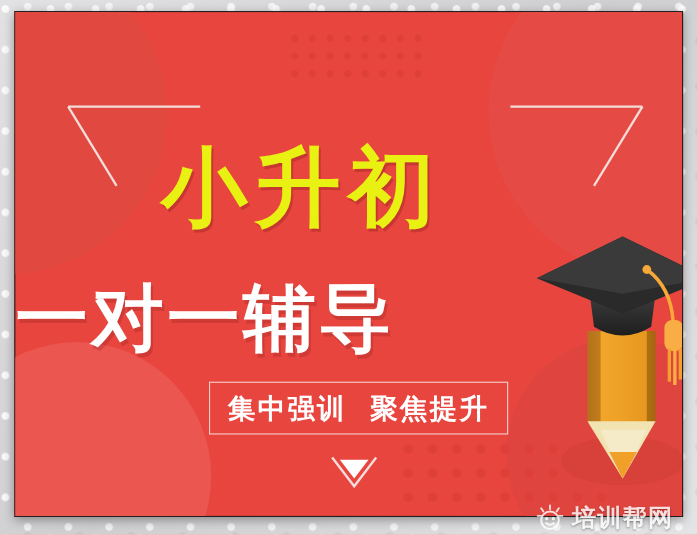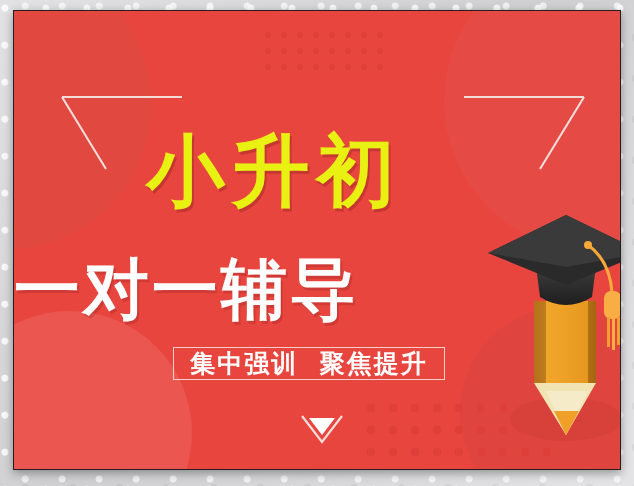--- a/index.html
+++ b/index.html
@@ -118,22 +118,22 @@
     font-weight: 700;
     font-size: 66px;
     line-height: 72px;
     letter-spacing: 3px;
     color: #ffffff;
     text-shadow: 2px 3px 0 rgba(120,22,18,.22);
   }
 
   #tagline-box {
     position: absolute;
-    left: 159px; top: 336px;
-    width: 272px; height: 33px;
+    left: 176px; top: 336px;
+    width: 272px; height: 48px;
     border: 1.7px solid #f6cfcc;
     box-sizing: border-box;
     display: flex;
     align-items: center;
     justify-content: center;
   }
   #tagline {
     font-family: "DejaVu Sans", "Liberation Sans", sans-serif;
     font-weight: 600;
     font-size: 25px;
@@ -243,14 +243,30 @@
 
       <rect x="120" y="86" width="17" height="28" rx="7" fill="#f8ae44"></rect>
 
       <rect x="123" y="112" width="3" height="30" fill="#f3a030"></rect>
       <rect x="128" y="112" width="3" height="33" fill="#f8ae44"></rect>
       <rect x="133" y="112" width="3" height="28" fill="#f3a030"></rect>
     </svg>
 
   </div>
 
+  <div id="watermark">
+    <svg width="26" height="26" viewBox="0 0 26 26">
+      <g stroke="#ffffff" stroke-width="1.7" stroke-linecap="round">
+        <line x1="13" y1="1.5" x2="13" y2="5"></line>
+        <line x1="5" y1="4" x2="7" y2="7"></line>
+        <line x1="21" y1="4" x2="19" y2="7"></line>
+        <line x1="1.8" y1="11" x2="5" y2="11"></line>
+        <line x1="24.2" y1="11" x2="21" y2="11"></line>
+      </g>
+      <circle cx="13" cy="15" r="8" fill="none" stroke="#ffffff" stroke-width="1.8"></circle>
+      <circle cx="10" cy="13.5" r="1.5" fill="#ffffff"></circle>
+      <circle cx="16" cy="13.5" r="1.5" fill="#ffffff"></circle>
+      <path d="M9.5,17.5 Q13,20.5 16.5,17.5" fill="none" stroke="#ffffff" stroke-width="1.7" stroke-linecap="round"></path>
+    </svg>
+    <span class="wm-text">培训帮网</span>
+  </div>
 
 </div>
 
 </body></html>

